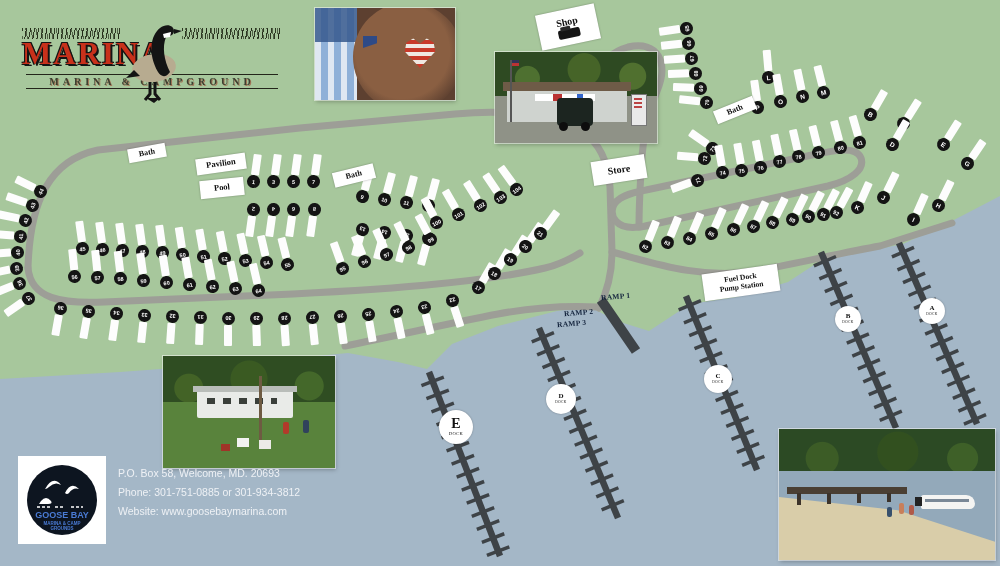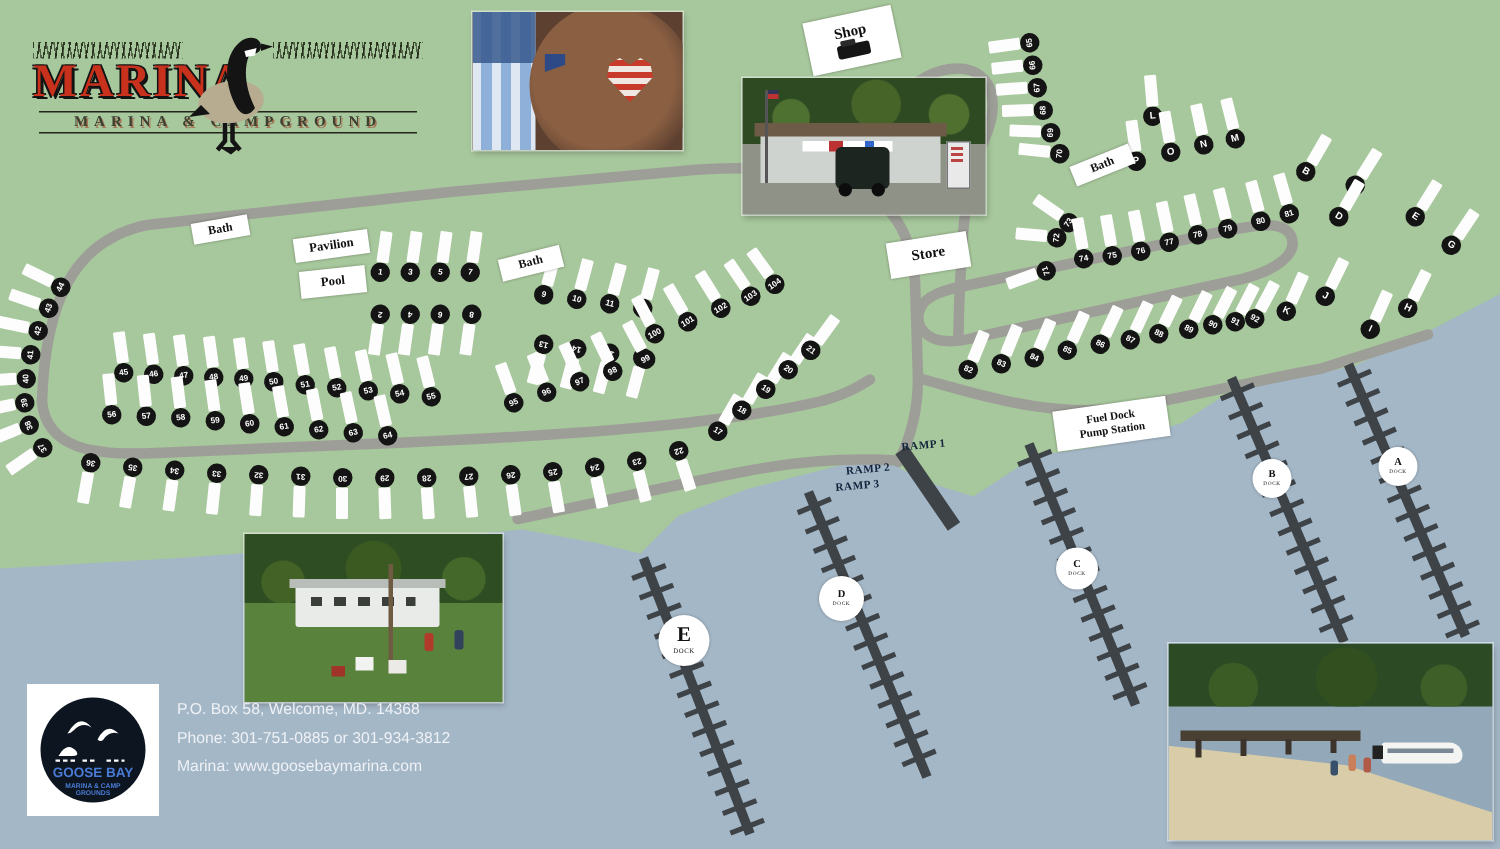--- a/index.html
+++ b/index.html
@@ -240,23 +240,23 @@
       <path d="M20,26 Q28,12 36,22 Q30,18 24,24 Q22,26 20,26 Z" fill="#fff"></path>
       <path d="M40,30 Q46,18 54,26 Q48,24 44,30 Q42,32 40,30 Z" fill="#fff"></path>
       <path d="M16,38 q5,-6 10,0 q2,3 -3,3 l-9,0 Z" fill="#fff"></path>
       <path d="M12,44 h14 M30,44 h10 M46,44 h12" stroke="#fff" stroke-width="1.5" stroke-dasharray="3 2"></path>
       <text x="37" y="55" text-anchor="middle" font-family="Liberation Sans, sans-serif" font-weight="bold" font-size="9" fill="#4a7bd4">GOOSE BAY</text>
       <text x="37" y="62" text-anchor="middle" font-family="Liberation Sans, sans-serif" font-weight="bold" font-size="4.5" fill="#4a7bd4">MARINA &amp; CAMP</text>
       <text x="37" y="67" text-anchor="middle" font-family="Liberation Sans, sans-serif" font-weight="bold" font-size="4.5" fill="#4a7bd4">GROUNDS</text>
     </svg>
   </div>
   <div id="contact">
-    <div>P.O. Box 58, Welcome, MD. 14368</div>
+    <div>P.O. Box 58, Welcome, MD. 20693</div>
     <div>Phone: 301-751-0885 or 301-934-3812</div>
-    <div>Marina: www.goosebaymarina.com</div>
+    <div>Website: www.goosebaymarina.com</div>
   </div>
 
 <div class="site" style="left: 246.5px; top: 174.5px; transform: rotate(8deg);">
       <div class="site-rect"></div>
       <div class="site-num">1</div>
     </div>
     <div class="site" style="left: 266.5px; top: 174.5px; transform: rotate(8deg);">
       <div class="site-rect"></div>
       <div class="site-num">3</div>
     </div>

